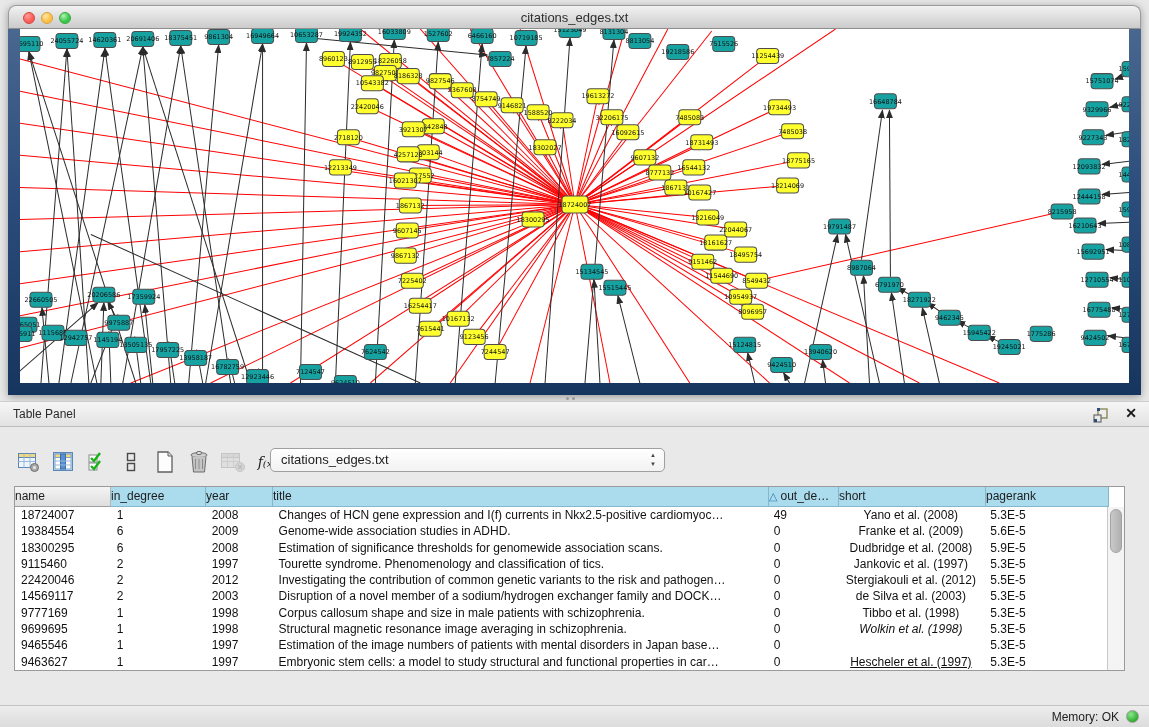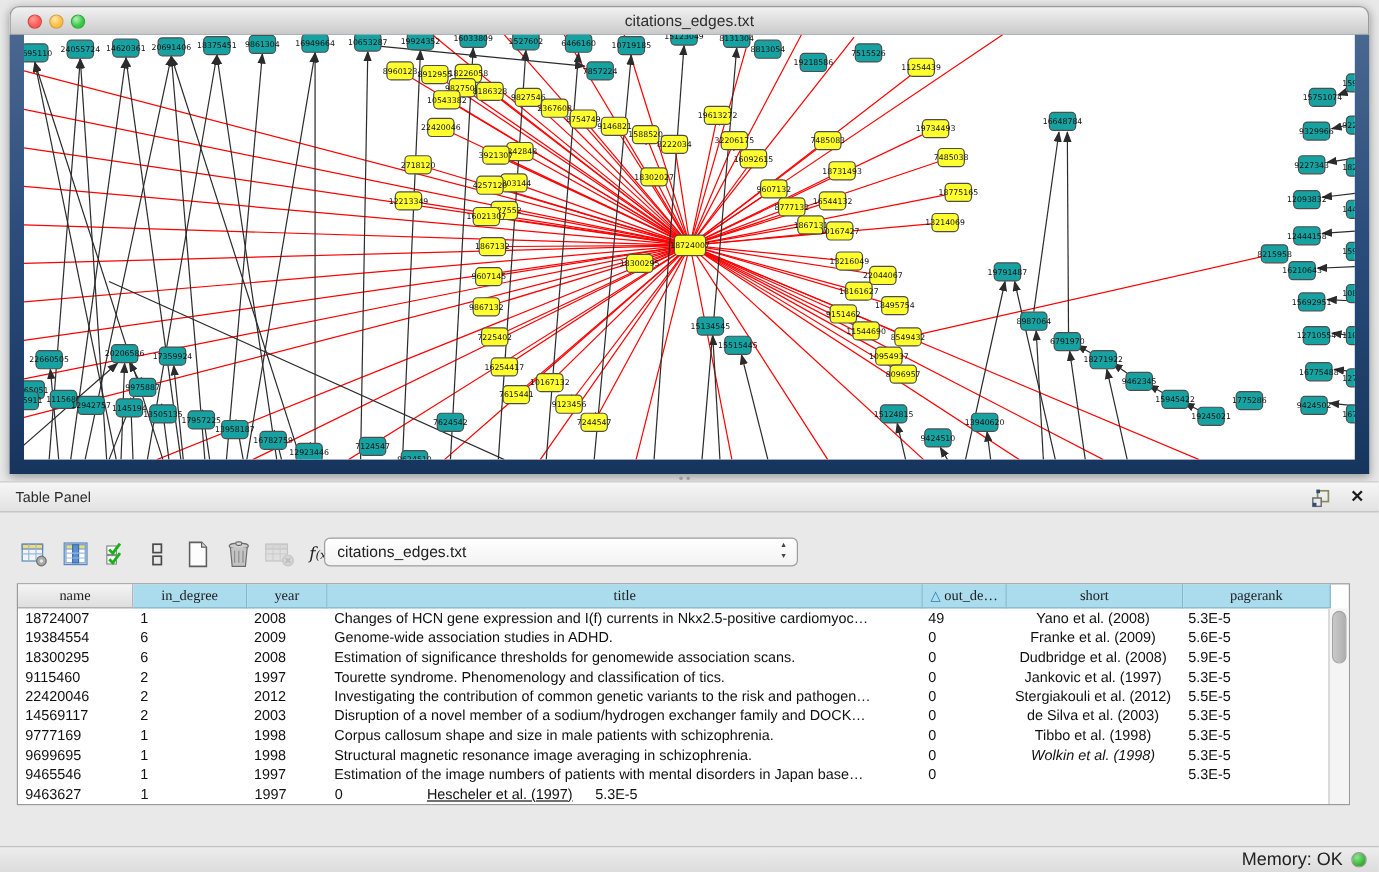--- a/index.html
+++ b/index.html
@@ -44,44 +44,44 @@
   .fx { font-family:"DejaVu Serif", serif; font-style:italic; font-size:14px; color:#222; }
   .fx small { font-size:10px; }
   .combo { position:absolute; left:270px; top:3px; width:395px; height:24px; background:linear-gradient(#ffffff,#f2f2f2);
     border:1px solid #9f9f9f; border-radius:5px; font-size:13px; color:#222; line-height:22px;
     padding-left:10px; cursor:pointer; }
   .combo .stepper { position:absolute; right:8px; top:2px; font-size:6px; color:#444; line-height:9px; text-align:center; }
 
   .tablewrap { position:absolute; left:14px; top:85px; width:1111px; height:185px; background:#fff;
     border:1px solid #9a9a9a; }
   .thead { display:flex; height:20px; }
-  .th { height:20px; font-size:12px; color:#1c1c1c; text-align:center; line-height:19px;
+  .th { height:20px; font-size:12px; color:#1c1c1c; line-height:19px;
     background:#abdcee; border-right:1px solid #86b6c9; border-bottom:1px solid #86b6c9;
-    overflow:hidden; white-space:nowrap;font-family:Liberation Serif, serif; }
+    overflow:hidden; white-space:nowrap; }
   .th.gray { background:linear-gradient(#f4f4f4,#dedede); border-right:1px solid #b5b5b5; border-bottom:1px solid #9f9f9f; }
   .th .sort { color:#2a7ab0; font-size:11px; margin-right:3px; }
   .tbody { position:absolute; top:20px; left:0; right:17px; bottom:0; overflow:hidden; }
   .tr { display:flex; height:16.3px; }
   .td { font-size:12px; color:#111; line-height:16.3px; white-space:nowrap; overflow:hidden; padding-left:6px; }
   .td.c { text-align:center; padding-left:0; }
   .vscroll { position:absolute; top:20px; right:0; bottom:0; width:17px; background:#f4f4f4; border-left:1px solid #c9c9c9; }
   .vscroll .thumb { position:absolute; top:2px; left:2px; width:12px; height:44px; background:linear-gradient(90deg,#c9c9c9,#b0b0b0);
     border:1px solid #a3a3a3; border-radius:7px; }
 
   .tabs { position:absolute; left:0; right:0; top:273px; display:flex; justify-content:center; }
   .tab { height:21px; line-height:20px; font-size:12px; padding:0 14px; background:#fbfbfb; color:#222;
     border-top:1px solid #ababab; border-bottom:1px solid #ababab; border-right:1px solid #c4c4c4; cursor:pointer; }
   .tab:first-child { border-left:1px solid #ababab; border-radius:5px 0 0 5px; }
   .tab:last-child { border-radius:0 5px 5px 0; }
   .tab.sel { background:linear-gradient(#8a8a8a,#6e6e6e); color:#f2f2f2; border-color:#787878; }
 
   
   .statusbar { position:absolute; left:0; bottom:0; width:1149px; height:22px; background:linear-gradient(#ededed,#dcdcdc);
     border-top:1px solid #c2c2c2; display:flex; align-items:center; justify-content:flex-end; padding-right:10px; }
-  .statusbar .mem { font-size:15px; color:#222; margin-right:7px; }
+  .statusbar .mem { font-size:12px; color:#222; margin-right:7px; }
   .led { width:13px; height:13px; border-radius:50%; border:1px solid #9a9a9a;
     background:radial-gradient(circle at 35% 30%, #8fe58f, #2eb02e 70%); }
 </style>
 </head>
 <body>
 
 <div class="app">
 
   <div class="net-window">
     <div class="titlebar">
@@ -686,20 +686,21 @@
             <div class="td" style="width: 67px;">1997</div>
             <div class="td" style="width: 496px;">Estimation of the image numbers of patients with mental disorders in Japan base…</div>
             <div class="td" style="width: 70px;">0</div>
             <div class="td c" style="width: 147px; margin-top: 14px;">Nakamura et al. (1997)</div>
             <div class="td" style="width: 123px;">5.3E-5</div>
           </div>
           <div class="tr">
             <div class="td" style="width: 96px;">9463627</div>
             <div class="td" style="width: 95px;">1</div>
             <div class="td" style="width: 67px;">1997</div>
+            <div class="td" style="width: 496px;">Embryonic stem cells: a model to study structural and functional properties in car…</div>
             <div class="td" style="width: 70px;">0</div>
             <div class="td c" style="width: 147px; text-decoration: underline;">Hescheler et al. (1997)</div>
             <div class="td" style="width: 123px;">5.3E-5</div>
           </div>
         </div>
       <div class="vscroll">
           <div class="thumb"></div>
         </div>
     </div>
 

